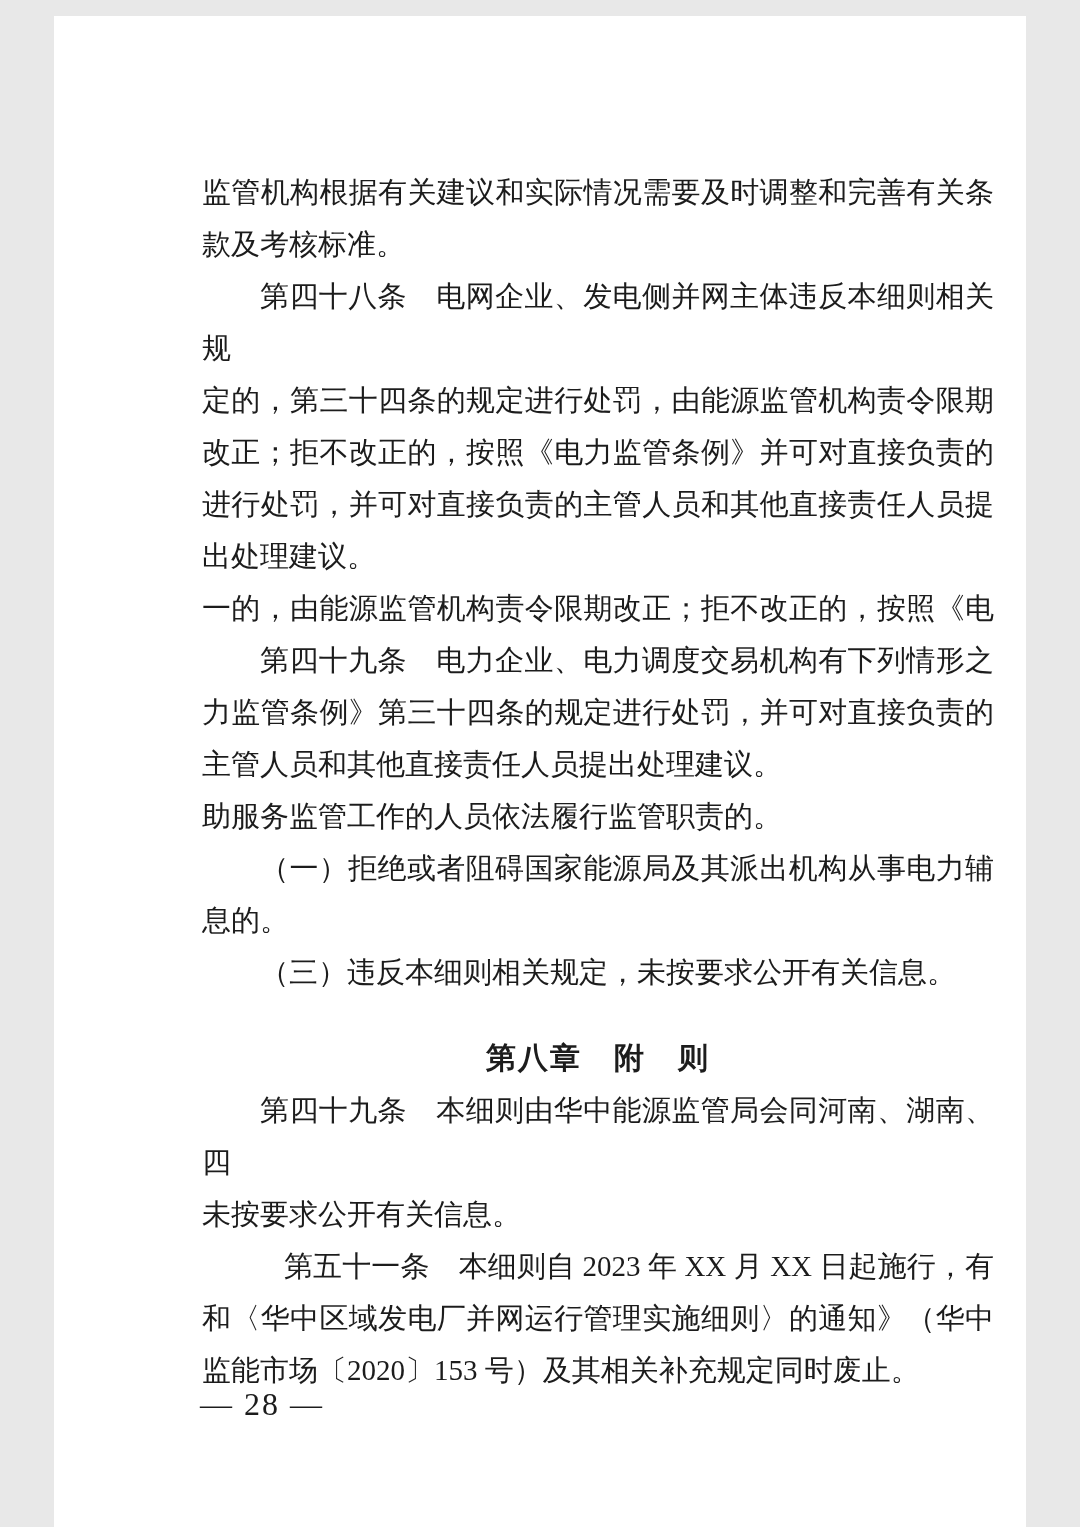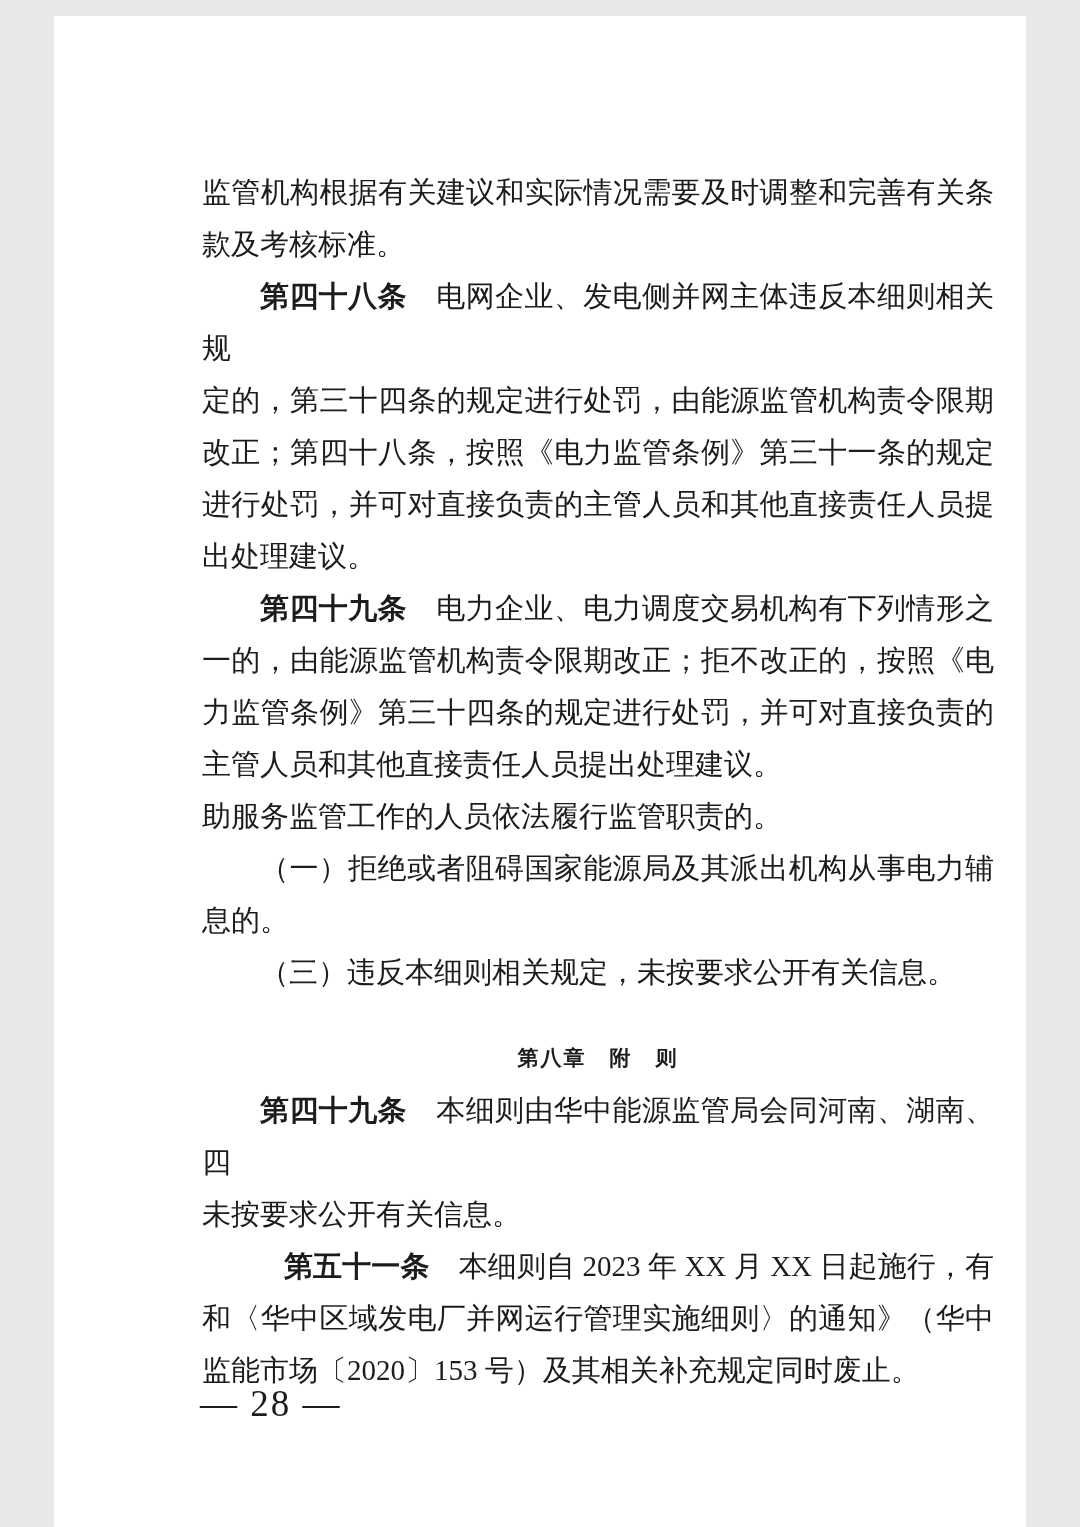--- a/index.html
+++ b/index.html
@@ -23,59 +23,59 @@
   }
   .line {
     text-align: justify;
     text-align-last: left;
     white-space: normal;
   }
   .line.fill { text-align-last: justify; }
   .ind2  { text-indent: 58px; }
   .ind28 { text-indent: 82px; }
   .artnum {
-    font-weight: 700;
+    font-weight: 400;
     font-family: "Liberation Sans", "DejaVu Sans", sans-serif;
   }
   .heading {
     text-align: right;
     text-align-last: center;
     font-weight: 700;
-    font-size: 21px;
+    font-size: 30px;
     line-height: 52px;
     margin-top: 34px;
     font-family: "Liberation Sans", "DejaVu Sans", sans-serif;
     letter-spacing: 2px;
   }
   .footer {
     position: absolute;
     left: 146px;
     top: 1368px;
-    font-size: 37px;
+    font-size: 32px;
     line-height: 40px;
     letter-spacing: 2px;
   }
 </style>
 </head>
 <body>
 
 <div class="page">
   <div class="text-col">
 
     <div class="line fill"><span>监管机构根据有关建议和实际情况需要及时调整和完善有关条</span></div>
     <div class="line"><span>款及考核标准。</span></div>
 
     <div class="line fill ind2"><span class="artnum">第四十八条</span><span>　电网企业、发电侧并网主体违反本细则相关规</span></div>
     <div class="line fill"><span>定的，第三十四条的规定进行处罚，由能源监管机构责令限期</span></div>
-    <div class="line fill"><span>改正；第四十八条，按照《电力监管条例》第三十一条的规定</span></div>
+    <div class="line fill"><span>改正；拒不改正的，按照《电力监管条例》并可对直接负责的</span></div>
     <div class="line fill"><span>进行处罚，并可对直接负责的主管人员和其他直接责任人员提</span></div>
     <div class="line"><span>出处理建议。</span></div>
 
+    <div class="line fill"><span>一的，由能源监管机构责令限期改正；拒不改正的，按照《电</span></div>
     <div class="line fill ind2"><span class="artnum">第四十九条</span><span>　电力企业、电力调度交易机构有下列情形之</span></div>
-    <div class="line fill"><span>一的，由能源监管机构责令限期改正；拒不改正的，按照《电</span></div>
     <div class="line fill"><span>力监管条例》第三十四条的规定进行处罚，并可对直接负责的</span></div>
     <div class="line"><span>主管人员和其他直接责任人员提出处理建议。</span></div>
 
     <div class="line"><span>助服务监管工作的人员依法履行监管职责的。</span></div>
     <div class="line fill ind2"><span>（一）拒绝或者阻碍国家能源局及其派出机构从事电力辅</span></div>
     <div class="line"><span>息的。</span></div>
     <div class="line ind2"><span>（三）违反本细则相关规定，未按要求公开有关信息。</span></div>
 
     <div class="heading">第八章　附　则</div>
 

